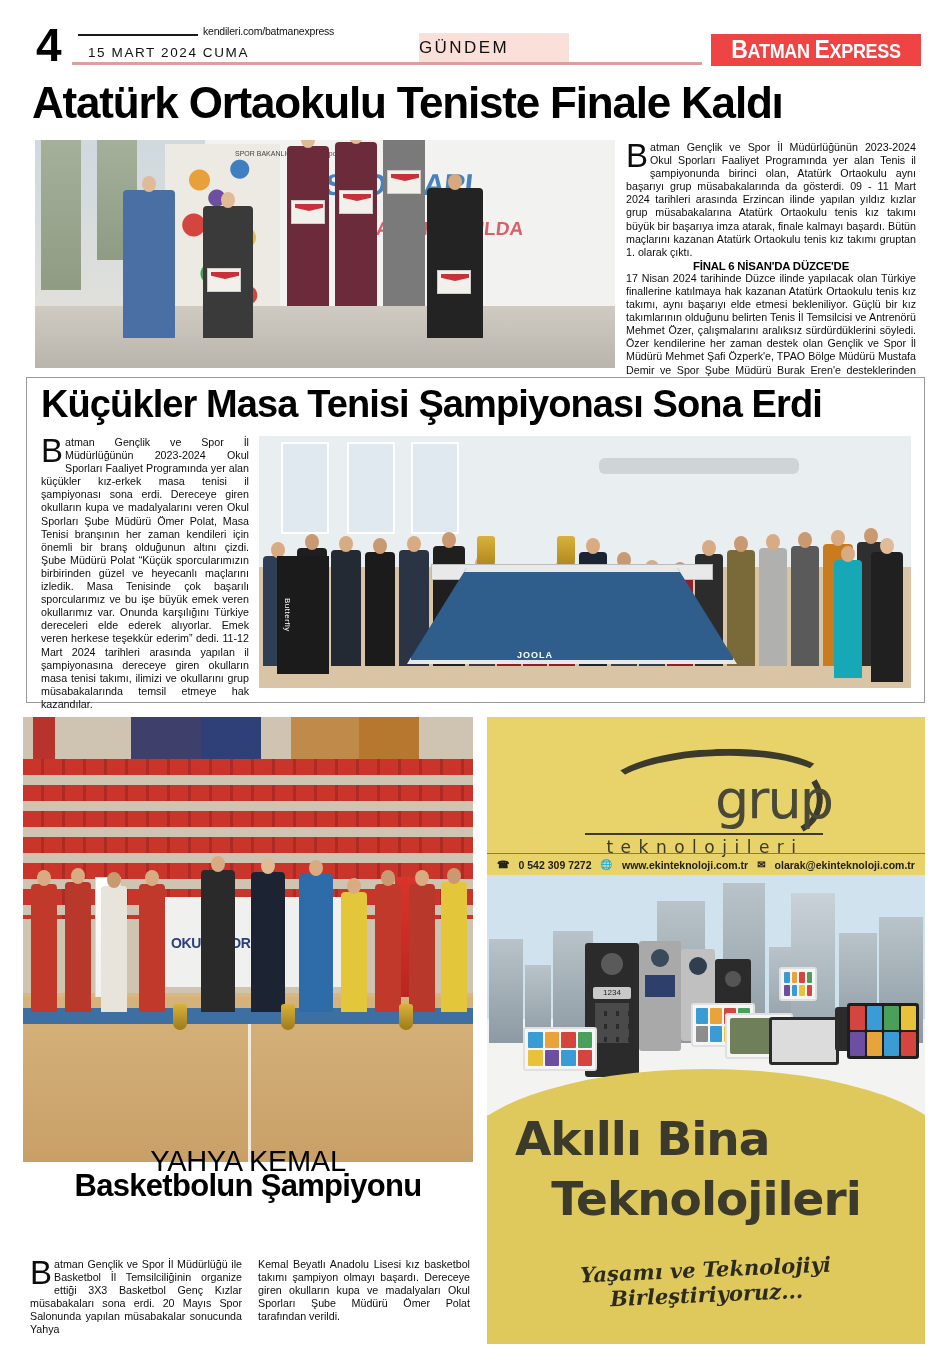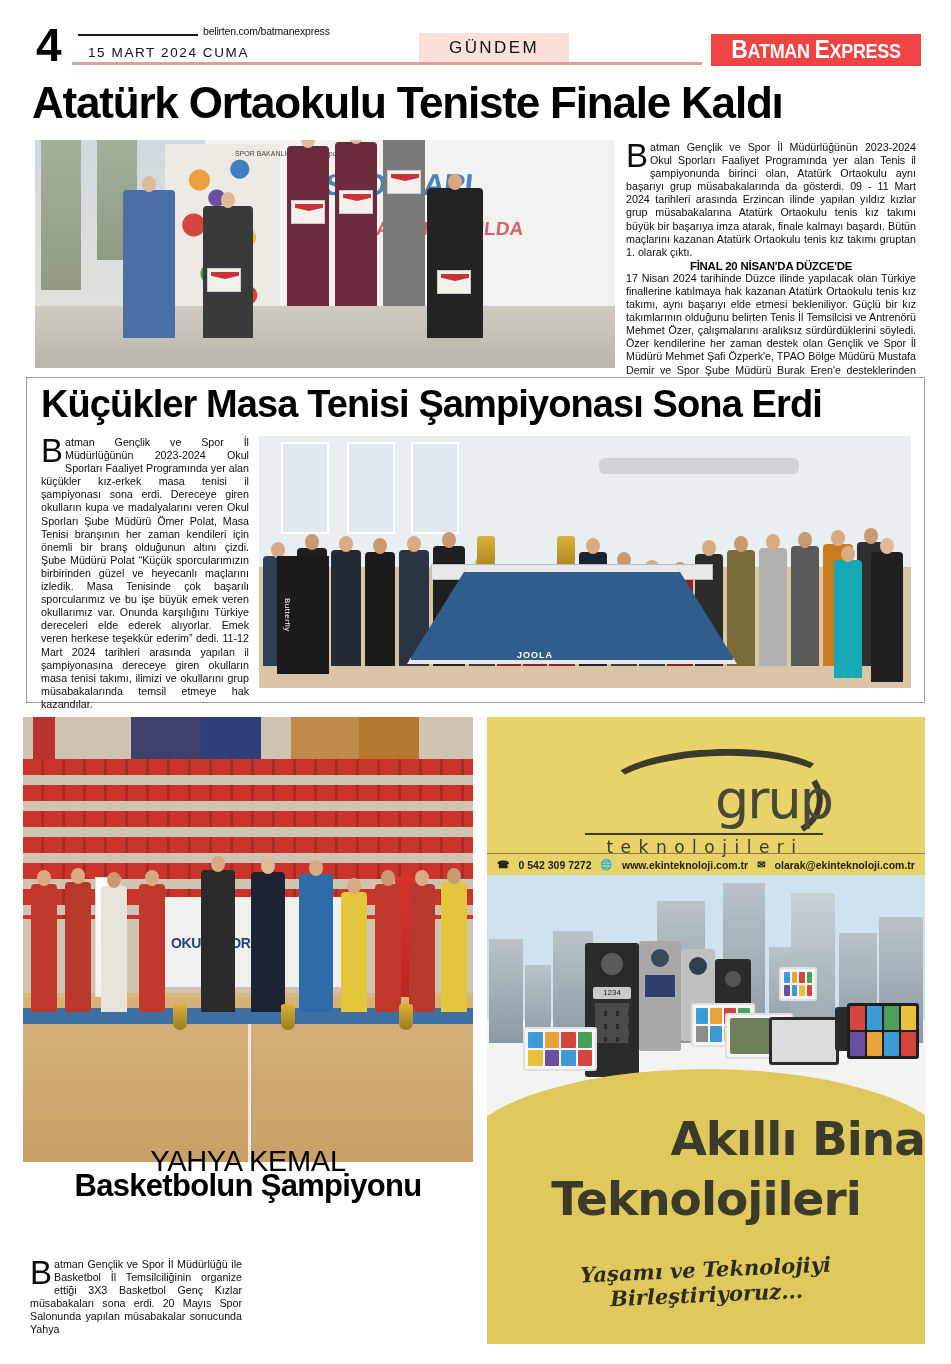--- a/index.html
+++ b/index.html
@@ -29,21 +29,21 @@
   .issue-date {
     position:absolute; left:88px; top:45px;
     font-size:13.5px; color:#111; letter-spacing:1.6px;
     font-family:"Liberation Sans", sans-serif;
   }
   .section-tab {
     position:absolute; left:419px; top:33px; width:150px; height:30px;
     background:#fae0d8;
   }
   .section-tab span {
-    display:block; text-align:center; line-height:30px;
+    display:block; text-align:left; line-height:30px;
     font-size:17px; letter-spacing:2.4px; color:#111;
   }
   .rule-pink {
     position:absolute; left:72px; top:62px; width:630px; height:3px; background:#d9a0a0;
   }
   .logo-box {
     position:absolute; right:30px; top:34px; width:210px; height:32px;
     background:#ef4444; display:flex; align-items:center; justify-content:center;
     overflow:hidden;
   }
@@ -155,23 +155,24 @@
   }
   .ad-contact .ci { font-size:10px; }
   .ad-photo {
     position:absolute; left:0; top:158px; width:438px; height:240px; overflow:hidden;
   }
   .ad-curve {
     position:absolute; left:-30px; top:352px; width:500px; height:300px;
     background:#e0c95c; border-radius:50% 50% 0 0 / 90px 90px 0 0;
   }
   .ad-title1 {
-    position:absolute; left:0; top:395px; width:438px; text-align:right;
+    position:absolute; left:0; top:395px; width:438px; text-align:left;
     font-size:47px; font-weight:bold; color:#3b3a2b; letter-spacing:-1px; line-height:54px;
     font-family:"DejaVu Sans", sans-serif;
+    padding-left:28px;
   }
   .ad-title2 {
     position:absolute; left:0; top:455px; width:438px; text-align:center;
     font-size:47px; font-weight:bold; color:#3b3a2b; letter-spacing:-1px; line-height:54px;
     font-family:"DejaVu Sans", sans-serif;
   }
   .ad-slogan {
     position:absolute; left:0; top:540px; width:438px; text-align:center;
     font-size:21px; font-style:italic; font-weight:bold; color:#2d2b20;
     font-family:"DejaVu Serif", serif; transform: rotate(-2.5deg);
@@ -265,21 +266,21 @@
   .tiles i { display:block; border-radius:1px; }
 </style>
 </head>
 <body>
 
 <div class="page">
 
   <div class="masthead">
     <div class="pagenum">4</div>
     <div class="rule-top"></div>
-    <div class="fb-url">belirten.com/batmanexpress</div>
+    <div class="fb-url">kendileri.com/batmanexpress</div>
     <div class="issue-date">15 MART 2024 CUMA</div>
     <div class="section-tab">
       <span>GÜNDEM</span>
     </div>
     <div class="rule-pink"></div>
     <div class="logo-box">
       <span><span>B</span><span class="small">ATMAN </span><span>E</span><span class="small">XPRESS</span></span>
     </div>
   </div>
 
@@ -321,21 +322,21 @@
         </div>
       <div class="person" style="left:392px; width:56px; height:150px; background:#232323;">
           <span class="head" style="background:#d9a87e;"></span>
           <span class="cert" style="left:10px; top:82px;"></span>
         </div>
     </div>
   </div>
 
   <div class="col1">
     <p class="body-text dropcap">Batman Gençlik ve Spor İl Müdürlüğünün 2023-2024 Okul Sporları Faaliyet Programında yer alan Tenis il şampiyonunda birinci olan, Atatürk Ortaokulu aynı başarıyı grup müsabakalarında da gösterdi.  09 - 11 Mart 2024 tarihleri arasında Erzincan ilinde yapılan yıldız kızlar grup müsabakalarına Atatürk Ortaokulu tenis kız takımı büyük bir başarıya imza atarak, finale kalmayı başardı. Bütün maçlarını kazanan Atatürk Ortaokulu tenis kız takımı gruptan 1. olarak çıktı.</p>
-    <p class="subhead">FİNAL 20 NİSAN'DA DÜZCE'DE</p>
+    <p class="subhead">FİNAL 6 NİSAN'DA DÜZCE'DE</p>
     <p class="body-text">17 Nisan 2024 tarihinde Düzce ilinde yapılacak olan Türkiye finallerine katılmaya hak kazanan Atatürk Ortaokulu tenis kız takımı, aynı başarıyı elde etmesi bekleniliyor. Güçlü bir kız takımlarının olduğunu belirten Tenis İl Temsilcisi ve Antrenörü Mehmet Özer, çalışmalarını aralıksız sürdürdüklerini söyledi. Özer kendilerine her zaman destek olan Gençlik ve Spor İl Müdürü Mehmet Şafi Özperk'e, TPAO Bölge Müdürü Mustafa Demir ve Spor Şube Müdürü Burak Eren'e desteklerinden dolayı teşekkür etti.</p>
   </div>
 
   <div class="box2">
     <h2 class="headline-2">Küçükler Masa Tenisi Şampiyonası Sona Erdi</h2>
 
     <div class="col2">
       <p class="body-text dropcap">Batman Gençlik ve Spor İl Müdürlüğünün 2023-2024 Okul Sporları Faaliyet Programında yer alan küçükler kız-erkek masa tenisi il şampiyonası sona erdi.  Dereceye giren okulların kupa ve madalyalarını veren Okul Sporları Şube Müdürü Ömer Polat, Masa Tenisi branşının her zaman kendileri için önemli bir branş olduğunun altını çizdi.  Şube Müdürü Polat “Küçük sporcularımızın birbirinden güzel ve heyecanlı maçlarını izledik. Masa Tenisinde çok başarılı sporcularımız ve bu işe büyük emek veren okullarımız var. Onunda karşılığını Türkiye dereceleri elde ederek alıyorlar. Emek veren herkese teşekkür ederim” dedi. 11-12 Mart 2024 tarihleri arasında yapılan il şampiyonasına dereceye giren okulların masa tenisi takımı, ilimizi ve okullarını grup müsabakalarında temsil etmeye hak kazandılar.</p>
     </div>
 
@@ -481,20 +482,23 @@
       <div class="p3-cup" style="left:258px;"></div>
       <div class="p3-cup" style="left:376px;"></div>
     </div>
   </div>
 
   <h2 class="headline-3a">Basketbolun Şampiyonu</h2>
   <h2 class="headline-3b">YAHYA KEMAL</h2>
   <div class="col3a">
     <p class="body-text dropcap">Batman Gençlik ve Spor İl Müdürlüğü ile Basketbol İl Temsilciliğinin organize ettiği 3X3 Basketbol Genç Kızlar müsabakaları sona erdi. 20 Mayıs Spor Salonunda yapılan müsabakalar sonucunda Yahya</p>
   </div>
+  <div class="col3b">
+    <p class="body-text">Kemal Beyatlı Anadolu Lisesi kız basketbol takımı şampiyon olmayı başardı. Dereceye giren okulların kupa ve madalyaları Okul Sporları Şube Müdürü Ömer Polat tarafından verildi.</p>
+  </div>
 
   <div class="ad">
     <div class="ad-logo-wrap">
       <div class="ad-arc"></div>
       <div class="ad-arc2"></div>
       <div class="ad-grup">grup</div>
       <div class="ad-underline"></div>
       <div class="ad-tek">teknolojileri</div>
     </div>
 

